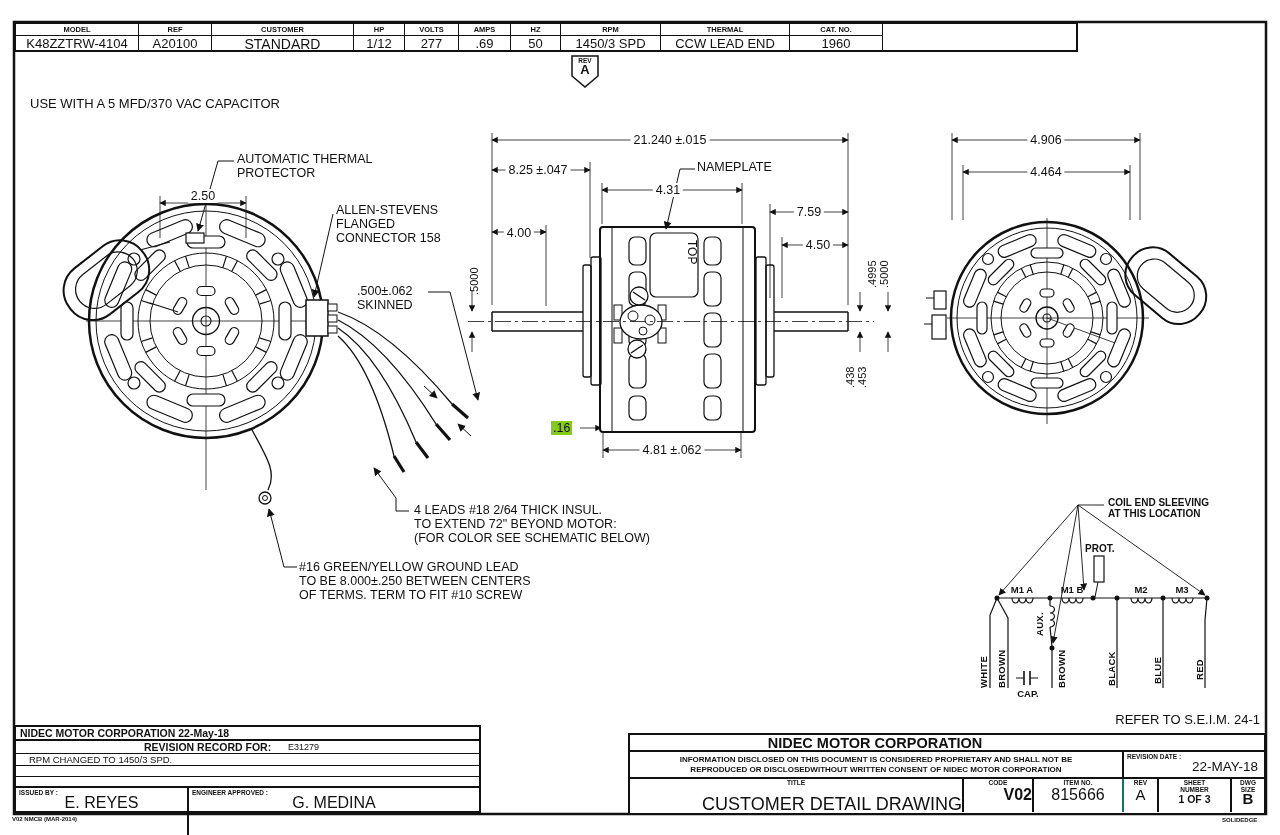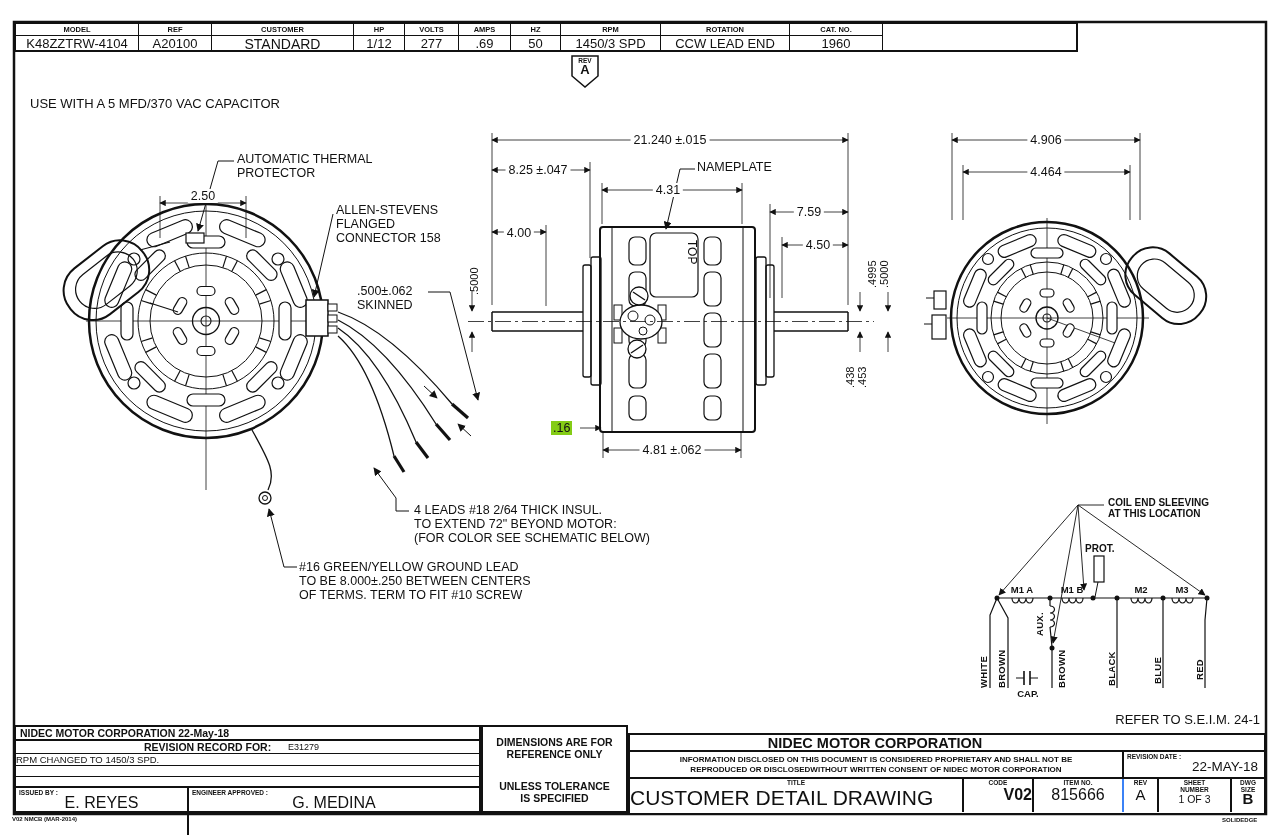--- a/index.html
+++ b/index.html
@@ -370,21 +370,21 @@
   </div>
   <div class="col" style="width:50px">
     <div class="th">HZ</div>
     <div class="td">50</div>
   </div>
   <div class="col" style="width:100px">
     <div class="th">RPM</div>
     <div class="td">1450/3 SPD</div>
   </div>
   <div class="col" style="width:129px">
-    <div class="th">ROTATION</div>
+    <div class="th">THERMAL</div>
     <div class="td">CCW LEAD END</div>
   </div>
   <div class="col" style="width:93px">
     <div class="th">CAT. NO.</div>
     <div class="td">1960</div>
   </div>
   <div class="col">
     <div class="td"></div>
   </div>
 </div>
@@ -442,74 +442,68 @@
 <div class="rot wire" style="left:1106px;top:686px">BLACK</div>
 <div class="rot wire" style="left:1152px;top:684px">BLUE</div>
 <div class="rot wire" style="left:1194px;top:680px">RED</div>
 
 <div class="blk" style="left:14px;top:725px;width:467px;height:88px">
   <div class="row" style="height:14px;border-bottom:2px solid #111;font-size:10.5px;font-weight:bold;line-height:13px;padding-left:4px;white-space:nowrap">NIDEC MOTOR CORPORATION 22-May-18</div>
   <div class="row" style="position:relative;height:13px;border-bottom:1.5px solid #111">
     <span style="position:absolute;left:128px;top:0;font-size:10.5px;font-weight:bold;line-height:12px">REVISION RECORD FOR:</span>
     <span style="position:absolute;left:272px;top:1px;font-size:9px;line-height:11px">E31279</span>
   </div>
-  <div class="row" style="height:12px;border-bottom:1.5px solid #111;font-size:9.5px;line-height:11px;padding-left:0">RPM CHANGED TO 1450/3 SPD.</div>
+  <div class="row" style="height:12px;border-bottom:1.5px solid #111;font-size:9.5px;line-height:11px;padding-left:13px">RPM CHANGED TO 1450/3 SPD.</div>
   <div class="row" style="height:11px;border-bottom:1.5px solid #111"></div>
   <div class="row" style="height:11px;border-bottom:2px solid #111"></div>
   <div class="row" style="position:relative;height:100%">
     <div style="position:absolute;left:0;top:0;width:173px;height:100%;border-right:2px solid #111;box-sizing:border-box">
       <div class="tiny" style="padding:1px 0 0 3px">ISSUED BY :</div>
       <div style="font-size:16px;text-align:center;margin-top:-2px">E. REYES</div>
     </div>
     <div style="position:absolute;left:173px;top:0;right:0;height:100%">
       <div class="tiny" style="padding:1px 0 0 3px">ENGINEER APPROVED :</div>
       <div style="font-size:16px;text-align:center;margin-top:-2px">G. MEDINA</div>
     </div>
   </div>
 </div>
 <div class="lbl tiny" style="left:12px;top:816px;font-size:6px">V02 NMCB (MAR-2014)</div>
 
-<div class="blk" style="left:481px;top:725px;width:147px;height:88px;text-align:center">
-  <div style="font-size:10.5px;font-weight:bold;white-space:pre-line;margin-top:9px">DIMENSIONS ARE FOR
-REFERENCE ONLY</div>
-  <div style="font-size:10.5px;font-weight:bold;white-space:pre-line;margin-top:20px">UNLESS TOLERANCE
-IS SPECIFIED</div>
-</div>
 
 <div class="blk" style="left:628px;top:733px;width:638px;height:82px">
   <div class="row" style="height:17px;border-bottom:2px solid #111;font-size:14.5px;font-weight:bold;text-align:center;line-height:16px;padding-right:144px">NIDEC MOTOR CORPORATION</div>
   <div class="row" style="position:relative;height:27px;border-bottom:2px solid #111">
     <div style="position:absolute;left:0;top:0;width:494px;height:100%;border-right:2px solid #111;box-sizing:border-box;font-size:8px;font-weight:bold;text-align:center;white-space:pre-line;line-height:1.25;padding-top:3px">INFORMATION DISCLOSED ON THIS DOCUMENT IS CONSIDERED PROPRIETARY AND SHALL NOT BE
 REPRODUCED OR DISCLOSEDWITHOUT WRITTEN CONSENT OF NIDEC MOTOR CORPORATION</div>
     <div style="position:absolute;left:494px;top:0;right:0;height:100%">
       <div class="tiny" style="padding:1px 0 0 3px">REVISION DATE :</div>
       <div style="font-size:13.5px;text-align:right;padding-right:6px;margin-top:-1px">22-MAY-18</div>
     </div>
   </div>
   <div class="row" style="position:relative;height:100%">
     <div style="position:absolute;left:0;top:0;width:334px;height:33px;border-right:2px solid #111;box-sizing:border-box">
       <div class="tiny" style="text-align:center">TITLE</div>
-      <div style="font-size:21px;text-align:left;margin-top:0">CUSTOMER  DETAIL  DRAWING</div>
+      <div style="font-size:18px;text-align:right;margin-top:8px">CUSTOMER  DETAIL  DRAWING</div>
     </div>
     <div style="position:absolute;left:334px;top:0;width:70px;height:33px;border-right:2px solid #111;box-sizing:border-box">
       <div class="tiny" style="text-align:center">CODE</div>
       <div style="font-size:16px;font-weight:bold;text-align:right">V02</div>
     </div>
-    <div style="position:absolute;left:404px;top:0;width:90px;height:33px;border-right:2px solid #3b82f6;box-sizing:border-box">
+    <div style="position:absolute;left:404px;top:0;width:90px;height:33px;border-right:2px solid #0f766e;box-sizing:border-box">
       <div class="tiny" style="text-align:center">ITEM NO.</div>
       <div style="font-size:16px;text-align:center">815666</div>
     </div>
     <div style="position:absolute;left:494px;top:0;width:35px;height:33px;border-right:2px solid #111;box-sizing:border-box">
       <div class="tiny" style="text-align:center">REV</div>
       <div style="font-size:15px;text-align:center">A</div>
     </div>
     <div style="position:absolute;left:529px;top:0;width:73px;height:33px;border-right:2px solid #111;box-sizing:border-box">
       <div class="tiny" style="text-align:center;white-space:pre-line;line-height:1.1">SHEET
 NUMBER</div>
-      <div style="font-size:10.5px;text-align:center;font-weight:normal">1  OF  3</div>
+      <div style="font-size:10.5px;text-align:center;font-weight:bold">1  OF  3</div>
     </div>
     <div style="position:absolute;left:602px;top:0;right:0;height:33px">
       <div class="tiny" style="text-align:center;white-space:pre-line;line-height:1.1">DWG
 SIZE</div>
       <div style="font-size:15px;font-weight:bold;text-align:center;margin-top:-3px">B</div>
     </div>
   </div>
 </div>
 <div class="lbl tiny" style="left:1222px;top:817px;font-size:6px">SOLIDEDGE</div>
 

